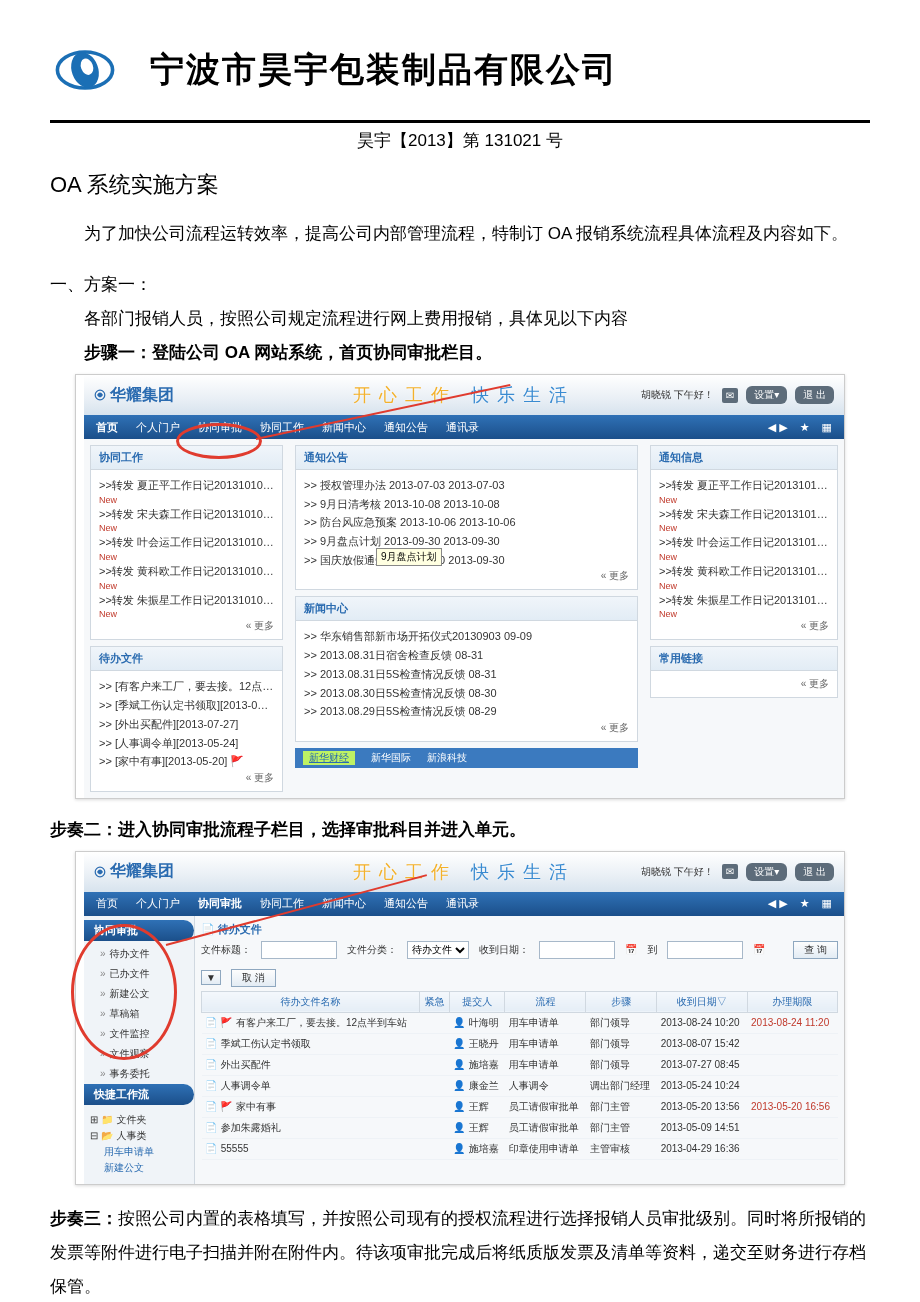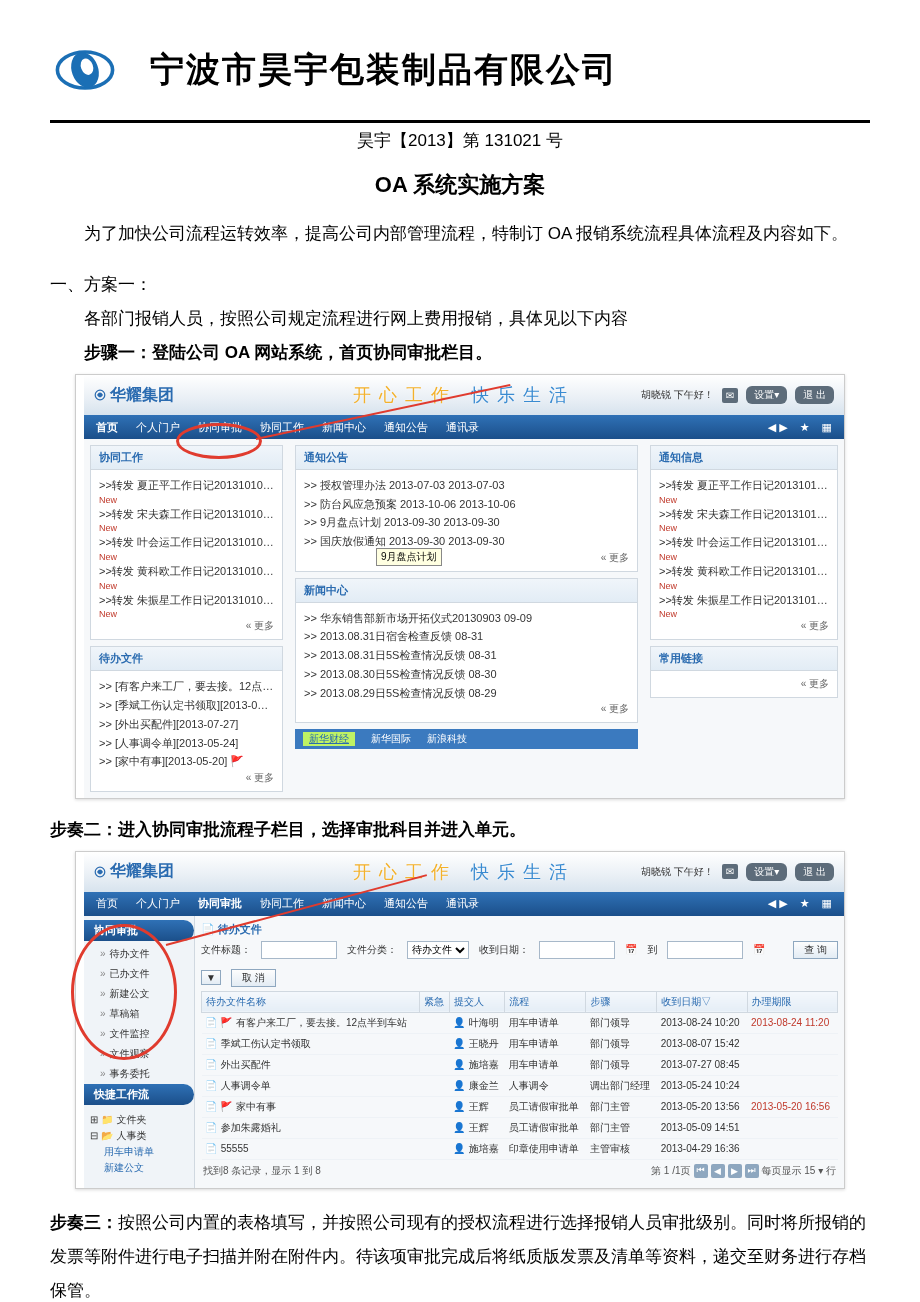--- a/index.html
+++ b/index.html
@@ -2,21 +2,21 @@
 <html><head>
 <meta charset="utf-8">
 <style>
   body { margin:0; font-family: "Microsoft YaHei","SimSun",sans-serif; background:#fff; color:#000; }
   .page { width:920px; margin:0 auto; padding:40px 50px 60px 50px; box-sizing:border-box; }
   .header { display:flex; align-items:center; border-bottom:3px solid #000; padding-bottom:20px; margin-bottom:4px; }
   .logo-wrap { width:70px; height:60px; display:flex; align-items:center; justify-content:center; }
   .logo-wrap svg { width:60px; height:50px; }
   .company-name { font-size:34px; font-weight:bold; letter-spacing:2px; margin-left:30px; }
   .doc-number { text-align:center; font-size:17px; margin:6px 0 18px 0; }
-  .doc-title { text-align:center; font-size:22px; font-weight:bold; }
+  .doc-title { text-align:left; font-size:22px; font-weight:normal; }
   .body-text { font-size:17px; line-height:2; text-indent:2em; }
   .section-head { font-size:17px; line-height:2; }
   .step-head { font-size:17px; font-weight:bold; line-height:2; text-indent:2em; }
   .screenshot { width:760px; margin:4px auto 14px auto; border:1px solid #ccc; box-shadow:0 1px 3px rgba(0,0,0,.15); font-size:11px; position:relative;padding-left:8px; }
   .ss-top { height:40px; background:linear-gradient(#fff,#e9eff5 60%,#d7e3ee); display:flex; align-items:center; padding:0 10px; position:relative; }
   .ss-logo { color:#2a6bb0; font-weight:bold; font-size:16px; display:flex; align-items:center; gap:4px; }
   .ss-slogan { position:absolute; left:50%; transform:translateX(-50%); display:flex; gap:14px; font-size:18px; }
   .ss-slogan .s1 { color:#f3b12b; letter-spacing:8px; text-shadow:0 0 2px #fff;text-align:right; }
   .ss-slogan .s2 { color:#3a8bd1; letter-spacing:8px; text-shadow:0 0 2px #fff; }
   .ss-topright { margin-left:auto; display:flex; align-items:center; gap:8px; font-size:10px; color:#333; }
@@ -42,21 +42,21 @@
   .sidebar2 .si::before { content:"»"; color:#888; margin-right:4px; }
   .sidebar2 .tree { padding:4px 6px; font-size:10px; line-height:1.6; }
   .sidebar2 .tree .tfolder { color:#333; }
   .sidebar2 .tree .tfile { color:#2a6bb0; padding-left:14px; }
   .main2 { flex:1; padding:6px; }
   .filterbar { display:flex; gap:10px; align-items:center; font-size:10px; color:#333; margin-bottom:4px; flex-wrap:wrap; }
   .filterbar input[type=text] { width:70px; height:14px; border:1px solid #a7b8c9; font-size:10px; }
   .filterbar select { height:18px; border:1px solid #a7b8c9; font-size:10px; background:#fff; }
   .filterbar .btn { border:1px solid #8ea7bf; background:linear-gradient(#fdfdfd,#e3ecf4); padding:1px 10px; font-size:10px; cursor:pointer; }
   table.grid { width:100%; border-collapse:collapse; font-size:10px; }
-  table.grid th { background:linear-gradient(#f4f8fc,#e5eef6); border:1px solid #d0d8e0; padding:3px 4px; color:#2a6bb0; text-align:left; font-weight:normal; }
+  table.grid th { background:linear-gradient(#f4f8fc,#e5eef6); border:1px solid #d0d8e0; padding:3px 4px; color:#2a6bb0; text-align:center; font-weight:normal; }
   table.grid td { border-bottom:1px solid #eef2f6; padding:3px 4px; color:#333; }
   table.grid td.red { color:#c0392b; }
   .gridfoot { display:flex; justify-content:space-between; align-items:center; font-size:10px; color:#555; padding:4px 2px; }
   .pager { display:flex; gap:3px; align-items:center; }
   .pager .pg { width:14px; height:14px; background:#8ea7bf; color:#fff; display:flex; align-items:center; justify-content:center; font-size:9px; border-radius:2px; }
   .icon-svg { width:12px; height:12px; display:inline-block; vertical-align:middle; }
 </style>
 </head>
 <body>
 
@@ -143,20 +143,21 @@
             <div class="row">&gt;&gt; [家中有事][2013-05-20] 🚩</div>
             <div class="more">« 更多</div>
           </div>
         </div>
       </div>
       <div style="flex:1;">
         <div class="panel">
           <div class="panel-h">通知公告</div>
           <div class="panel-b" style="position:relative;">
             <div class="row">&gt;&gt; 授权管理办法 2013-07-03 2013-07-03</div>
+            <div class="row">&gt;&gt; 9月日清考核 2013-10-08 2013-10-08</div>
             <div class="row">&gt;&gt; 防台风应急预案 2013-10-06 2013-10-06</div>
             <div class="row red">&gt;&gt; 9月盘点计划 2013-09-30 2013-09-30</div>
             <div class="row red">&gt;&gt; 国庆放假通知 2013-09-30 2013-09-30</div>
             <div class="tooltip" style="left:80px;top:78px;">9月盘点计划</div>
             <div class="more">« 更多</div>
           </div>
         </div>
         <div class="panel">
           <div class="panel-h">新闻中心</div>
           <div class="panel-b">
@@ -346,31 +347,20 @@
                 <td>📄 55555</td>
                 <td></td>
                 <td>👤 施培嘉</td>
                 <td>印章使用申请单</td>
                 <td>主管审核</td>
                 <td>2013-04-29 16:36</td>
                 <td></td>
               </tr>
             </tbody>
         </table>
-        <div class="gridfoot">
-          <span>找到8 条记录，显示 1 到 8</span>
-          <div class="pager">
-            <span>第 1  /1页</span>
-            <span class="pg">⏮</span>
-            <span class="pg">◀</span>
-            <span class="pg">▶</span>
-            <span class="pg">⏭</span>
-            <span>每页显示 15 ▾ 行</span>
-          </div>
-        </div>
       </div>
     </div>
     <div class="red-circle" style="left:-5px;top:72px;width:100px;height:130px;"></div>
     <div class="red-line" style="left:90px;top:92px;width:270px;transform:rotate(-15deg);"></div>
   </div>
 
   <p class="body-text" style="text-indent:0;"><b>步奏三：</b><span id="step3rest">按照公司内置的表格填写，并按照公司现有的授权流程进行选择报销人员审批级别。同时将所报销的发票等附件进行电子扫描并附在附件内。待该项审批完成后将纸质版发票及清单等资料，递交至财务进行存档保管。</span></p>
 
 </div>
 

